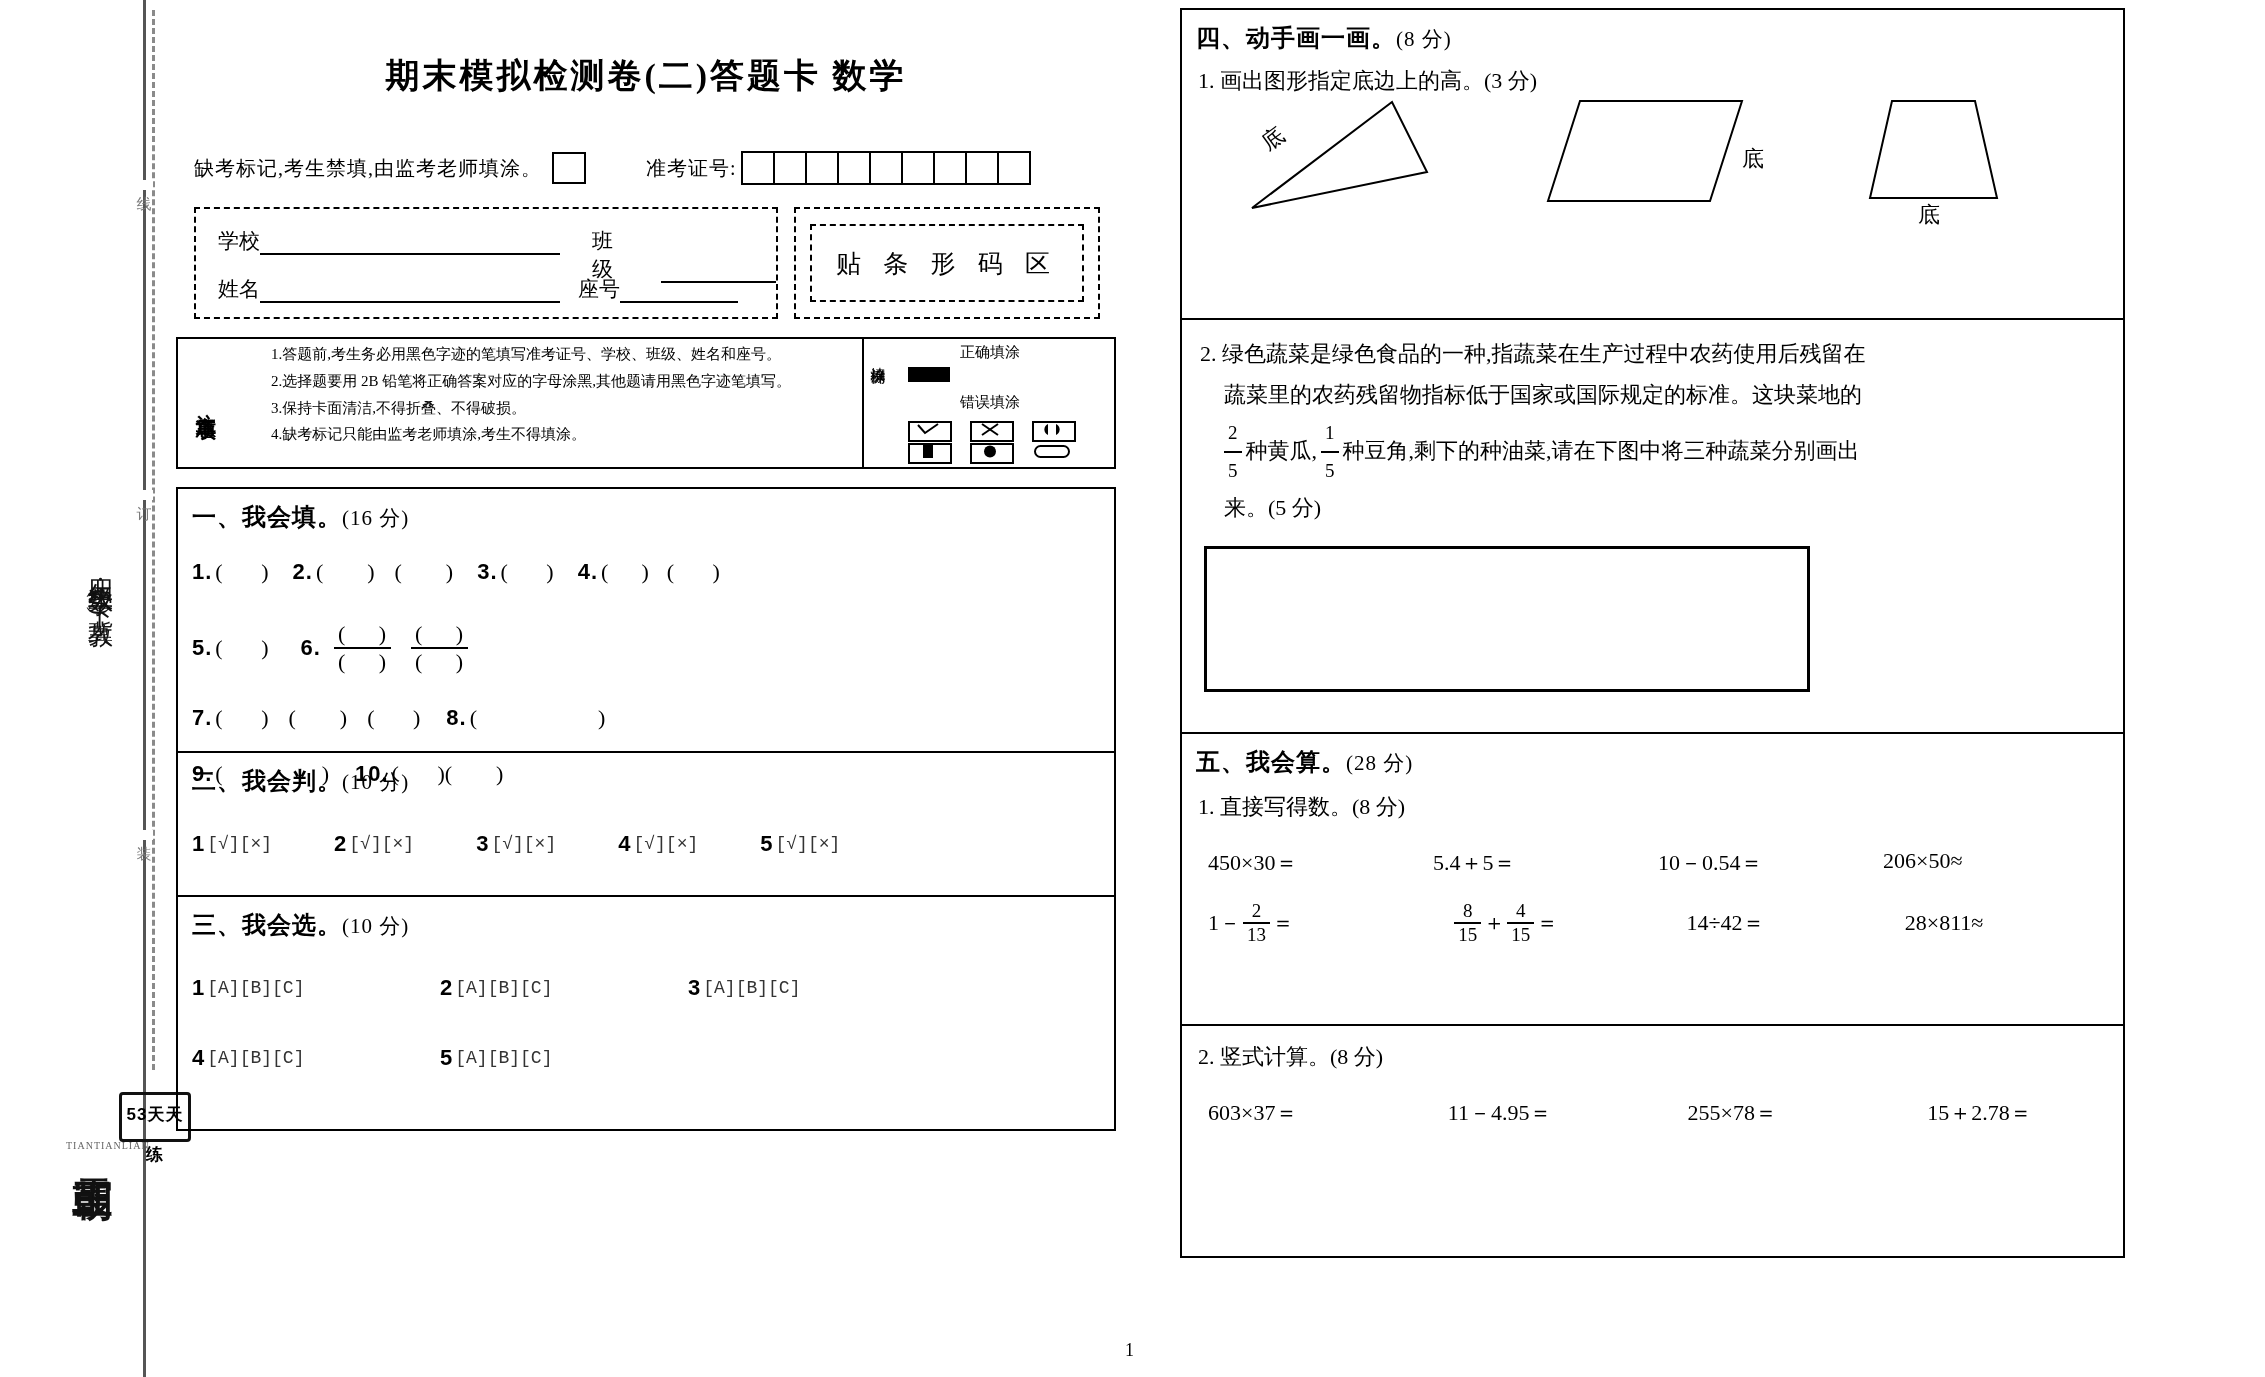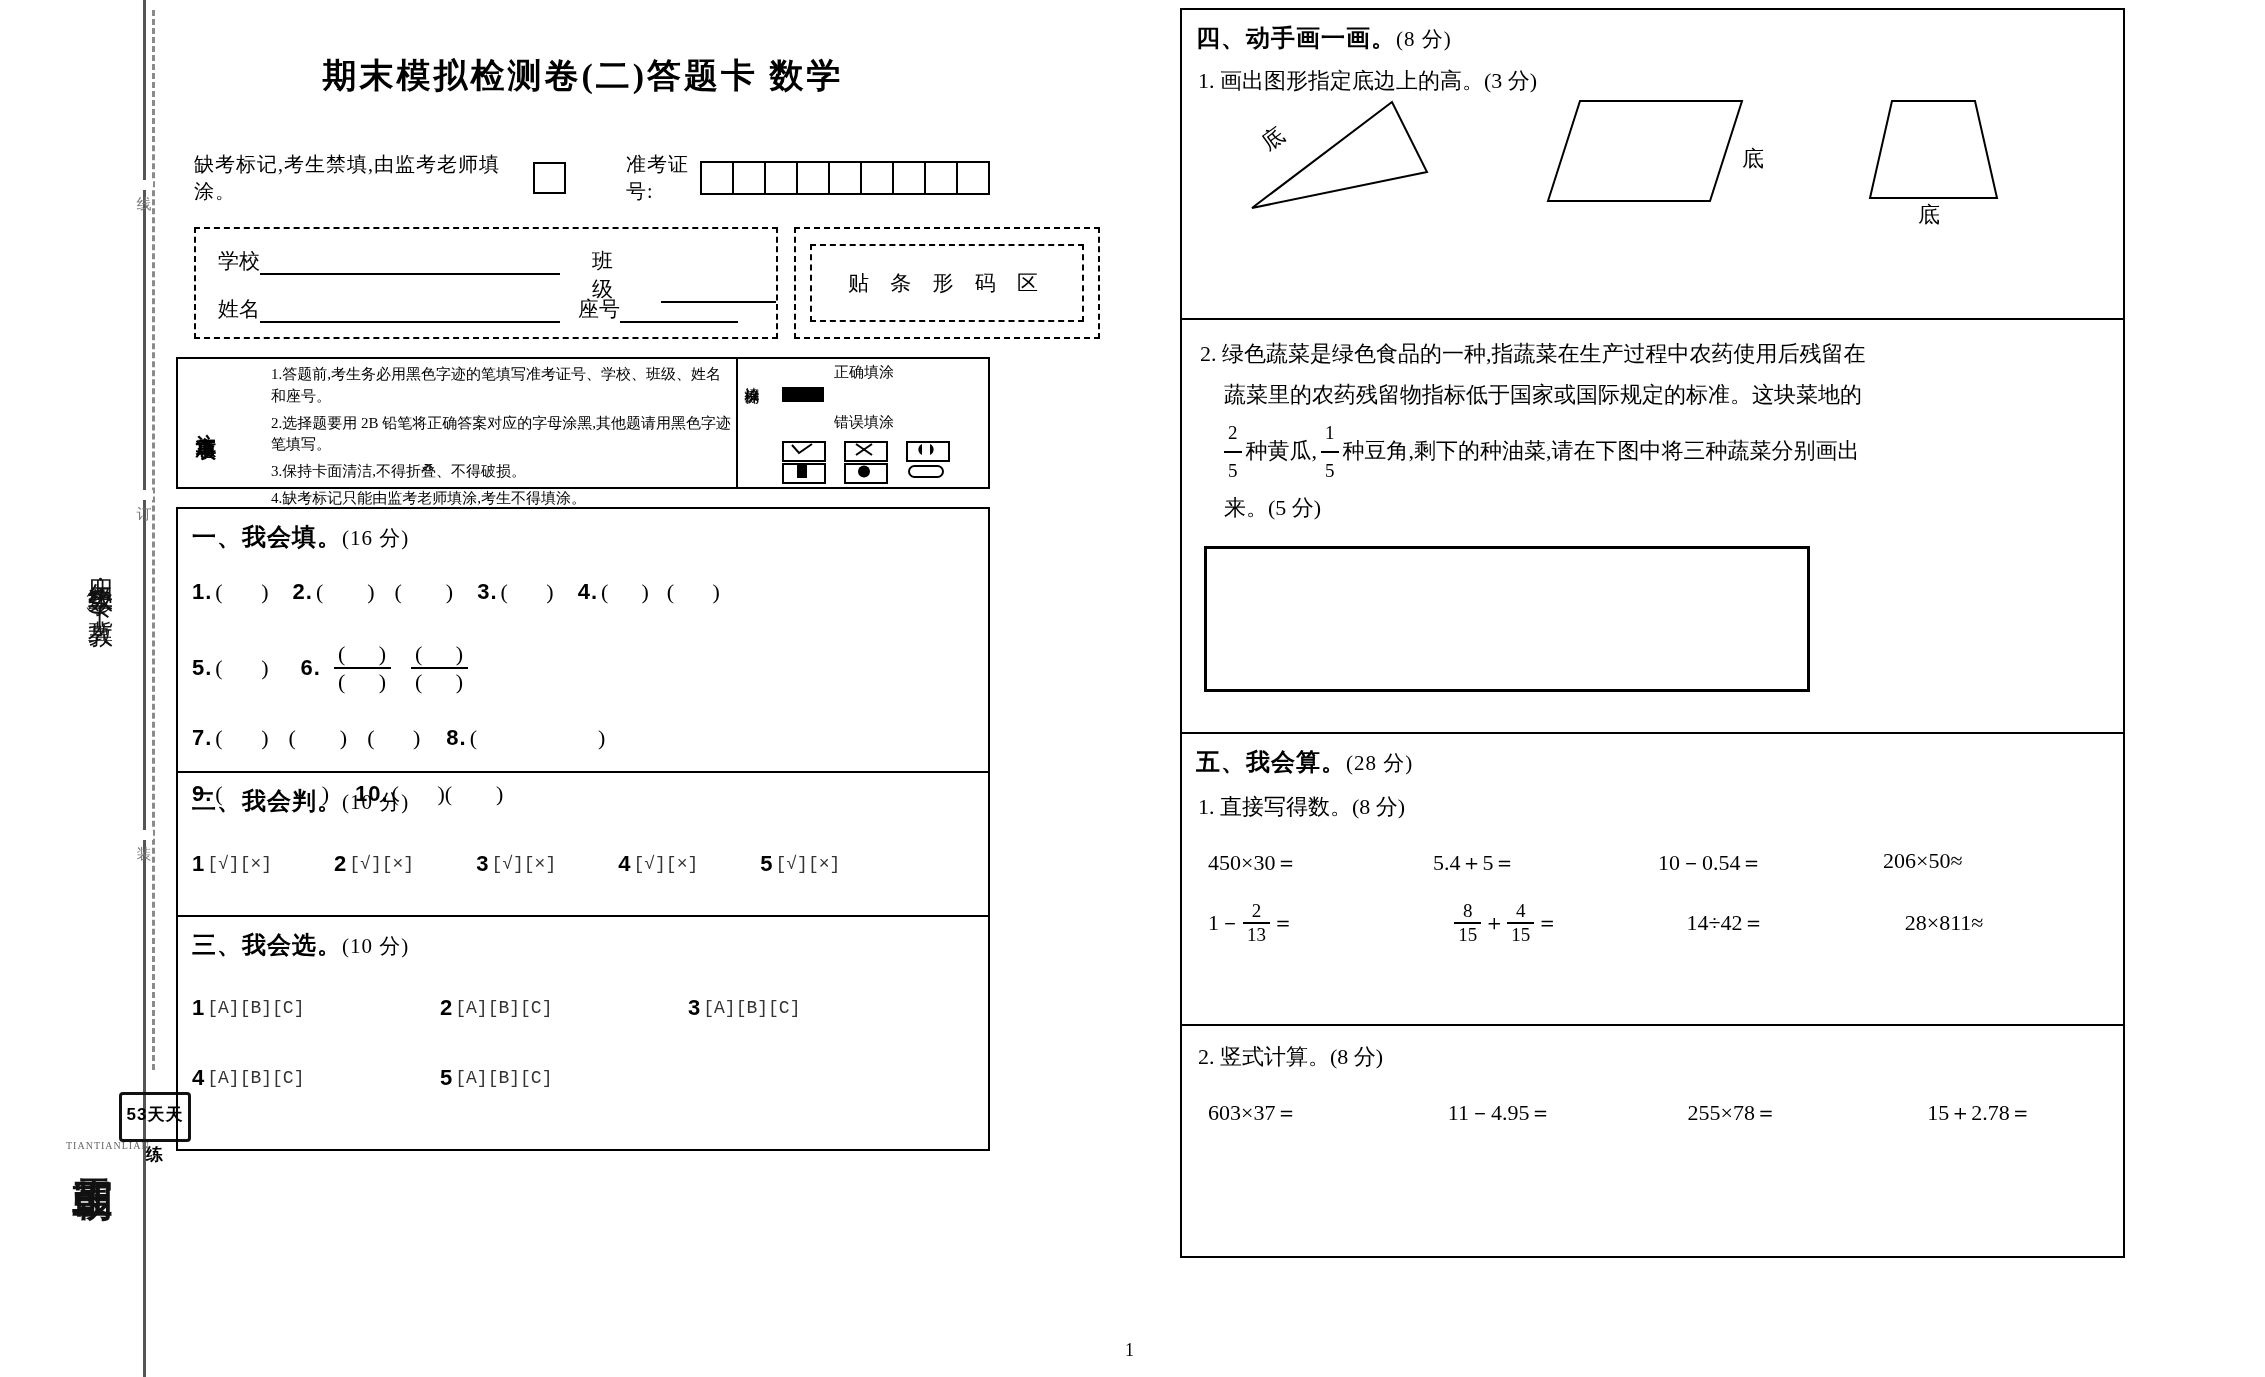--- a/index.html
+++ b/index.html
@@ -20,40 +20,40 @@
               font-size:25px;letter-spacing:3px;font-family:"Liberation Serif",serif;color:#111;}
   .logo{position:absolute;left:58px;top:1090px;width:92px;height:230px;}
   .logo .lg-cn{position:absolute;left:8px;top:60px;writing-mode:vertical-rl;font-size:40px;
         font-weight:bold;color:#111;letter-spacing:-2px;font-family:"Liberation Sans",sans-serif;}
   .logo .lg-box{position:absolute;left:16px;top:2px;width:66px;height:44px;border:3px solid #111;
         border-radius:4px;font-size:17px;text-align:center;line-height:40px;letter-spacing:1px;
         font-family:"Liberation Sans",sans-serif;font-weight:bold;margin-left:45px;}
   .logo .lg-sub{position:absolute;left:8px;top:50px;font-size:10px;color:#666;letter-spacing:1px;}
 
   
-  .col-left{position:absolute;left:176px;top:8px;width:814px;height:1330px;}
+  .col-left{position:absolute;left:176px;top:8px;width:940px;height:1330px;}
   .col-right{position:absolute;left:1180px;top:8px;width:945px;height:1320px;}
 
   .title{font-size:34px;font-weight:bold;text-align:center;letter-spacing:3px;margin-top:45px;}
 
   .absentrow{display:flex;align-items:center;margin-top:52px;padding-left:18px;font-size:20px;letter-spacing:1px;}
   .absentrow .sq{width:30px;height:28px;border:2px solid #000;margin-left:10px;}
   .ticket{display:flex;align-items:center;margin-left:60px;font-size:20px;}
   .ticket .cells{display:flex;margin-left:4px;}
   .ticket .cells i{display:block;width:30px;height:30px;border:2px solid #000;border-right:none;font-style:normal;}
   .ticket .cells i:last-child{border-right:2px solid #000;}
 
   .infoblk{position:relative;margin-top:22px;height:110px;}
   .infobox{position:absolute;left:18px;top:0;width:580px;height:108px;border:2px dashed #000;}
   .infoline{position:absolute;font-size:21px;display:flex;align-items:flex-end;}
   .infoline .ul{display:inline-block;border-bottom:2px solid #000;height:22px;}
   .barcode{position:absolute;left:618px;top:0;width:302px;height:108px;border:2px dashed #000;
            display:flex;align-items:center;justify-content:center;}
   .barcode-in{width:270px;height:74px;border:2px dashed #000;display:flex;align-items:center;justify-content:center;
-           font-size:21px;letter-spacing:8px;}
+           font-size:25px;letter-spacing:8px;}
 
   .noticeblk{position:relative;margin-top:20px;height:128px;border:2px solid #000;display:flex;}
   .notice-label{width:58px;display:flex;align-items:center;justify-content:center;
       font-size:20px;font-weight:bold;writing-mode:vertical-rl;letter-spacing:3px;
       font-family:"Liberation Sans",sans-serif;}
   .notice-items{flex:1;padding:5px 4px 0 2px;margin-left:33px;}
   .notice-items p{margin:0 0 5px 0;font-size:15px;line-height:1.45;letter-spacing:0px;}
   .sample{width:250px;border-left:2px solid #000;position:relative;}
   .sample .slabel{position:absolute;left:2px;top:14px;writing-mode:vertical-rl;font-size:15px;letter-spacing:1px;}
   .sample .shead{position:absolute;font-size:15px;}

